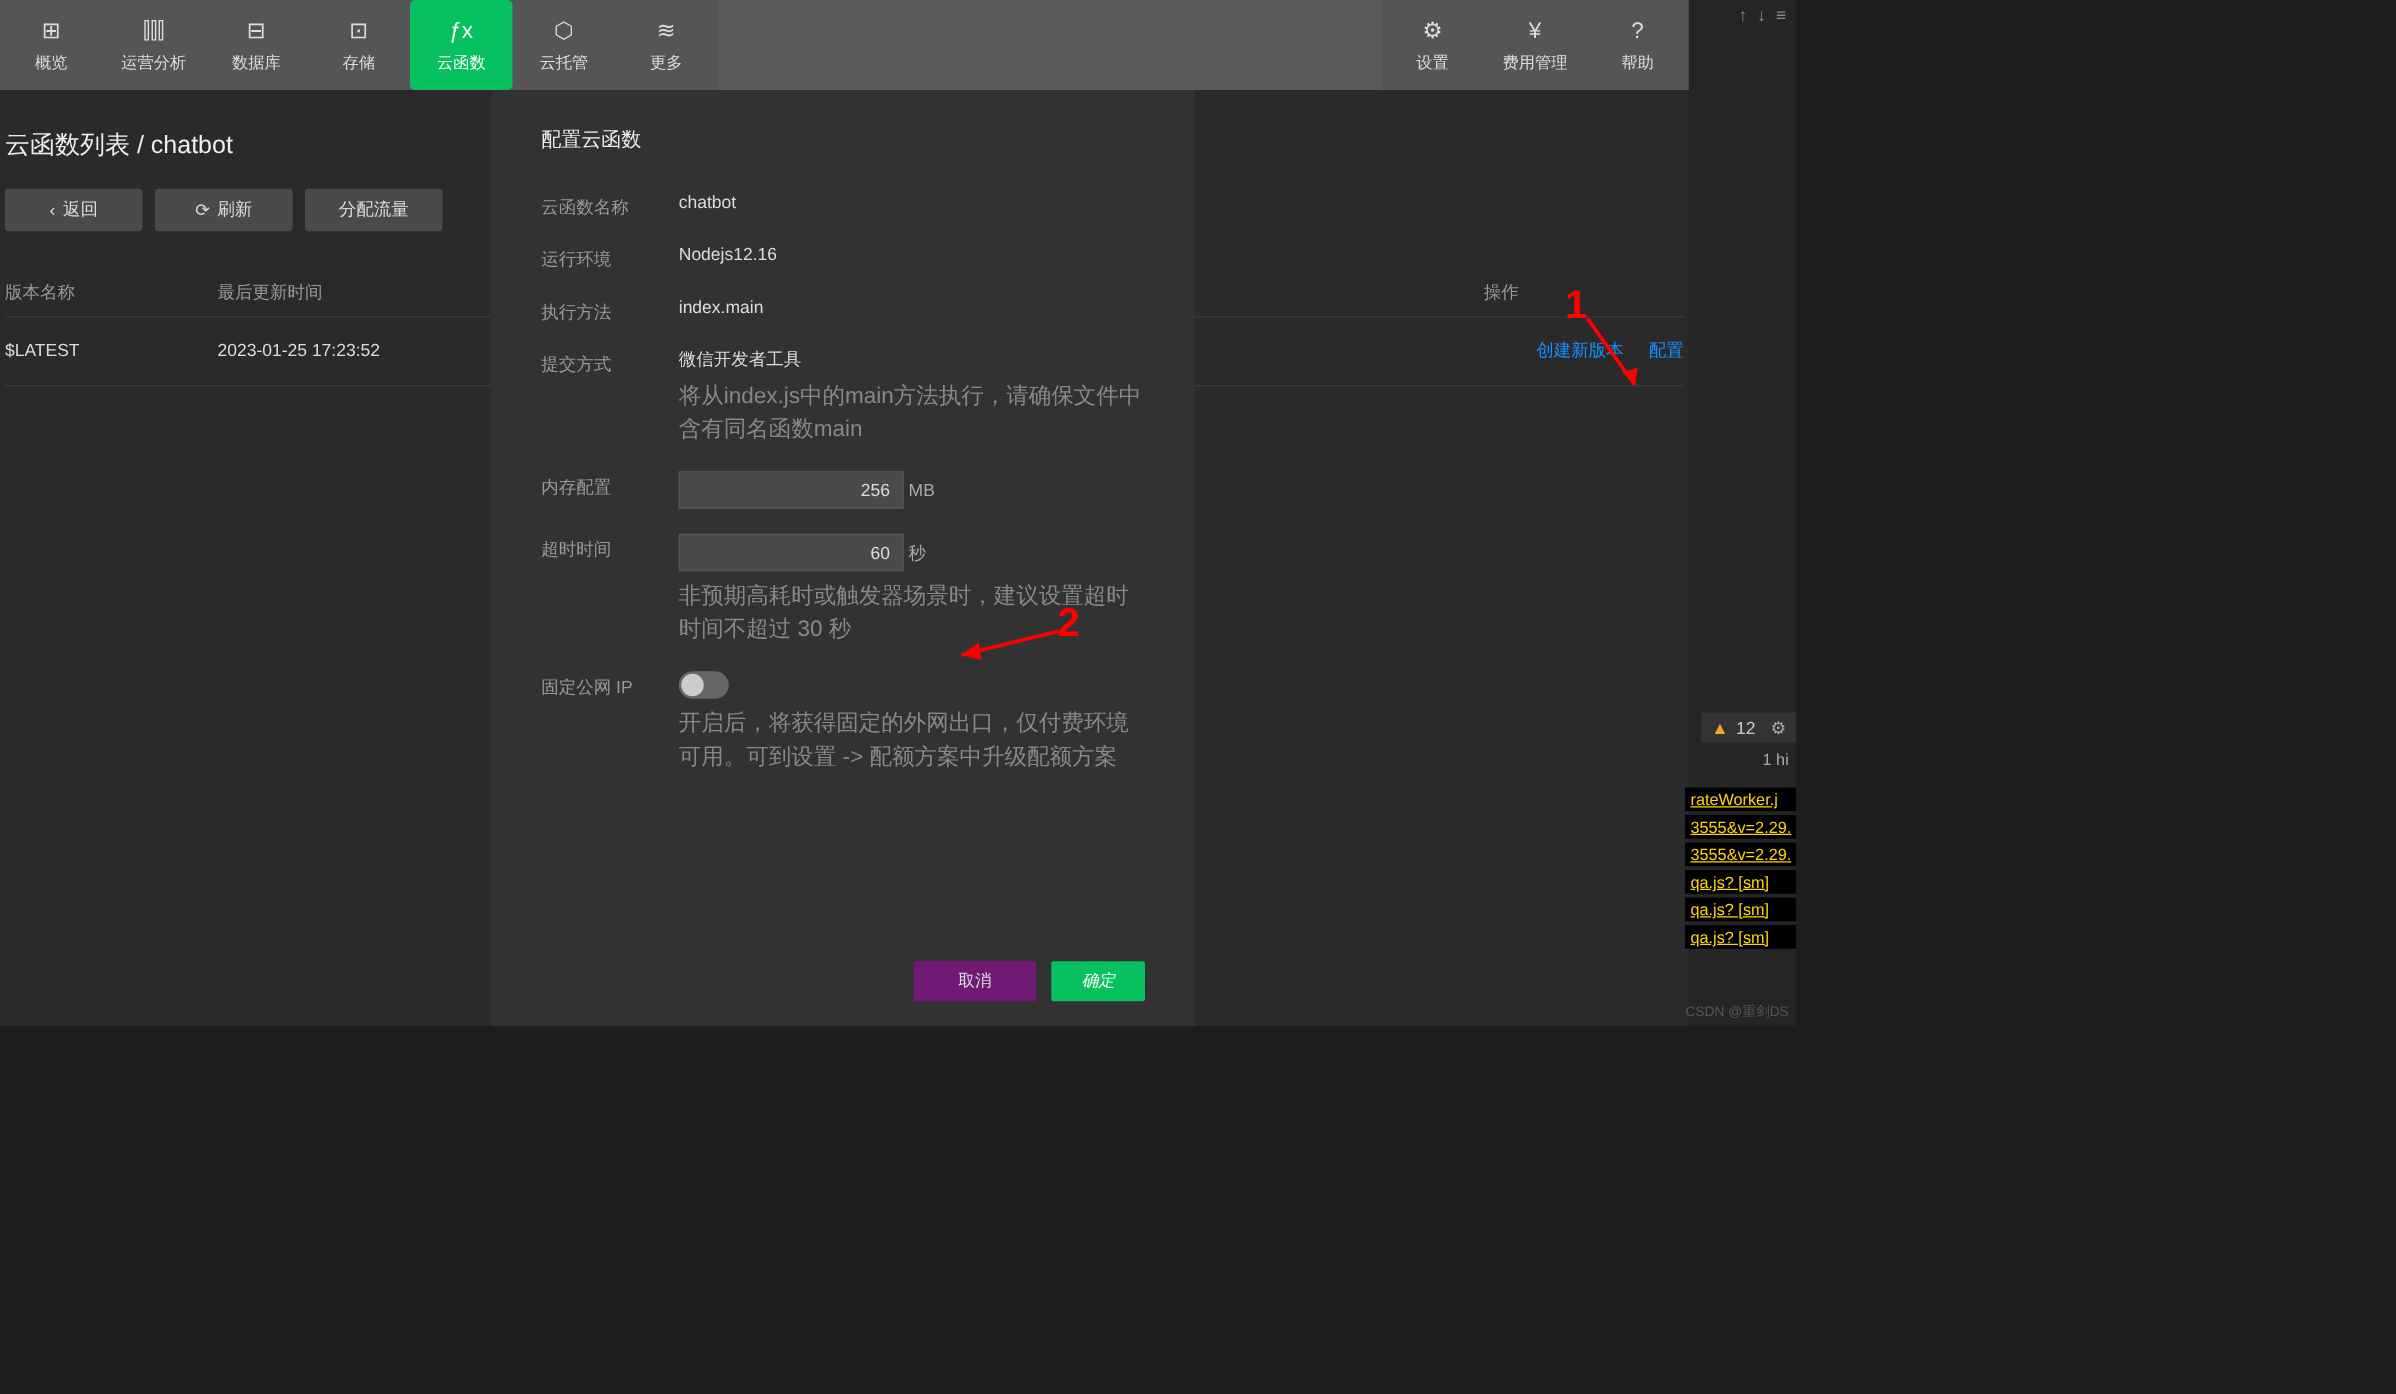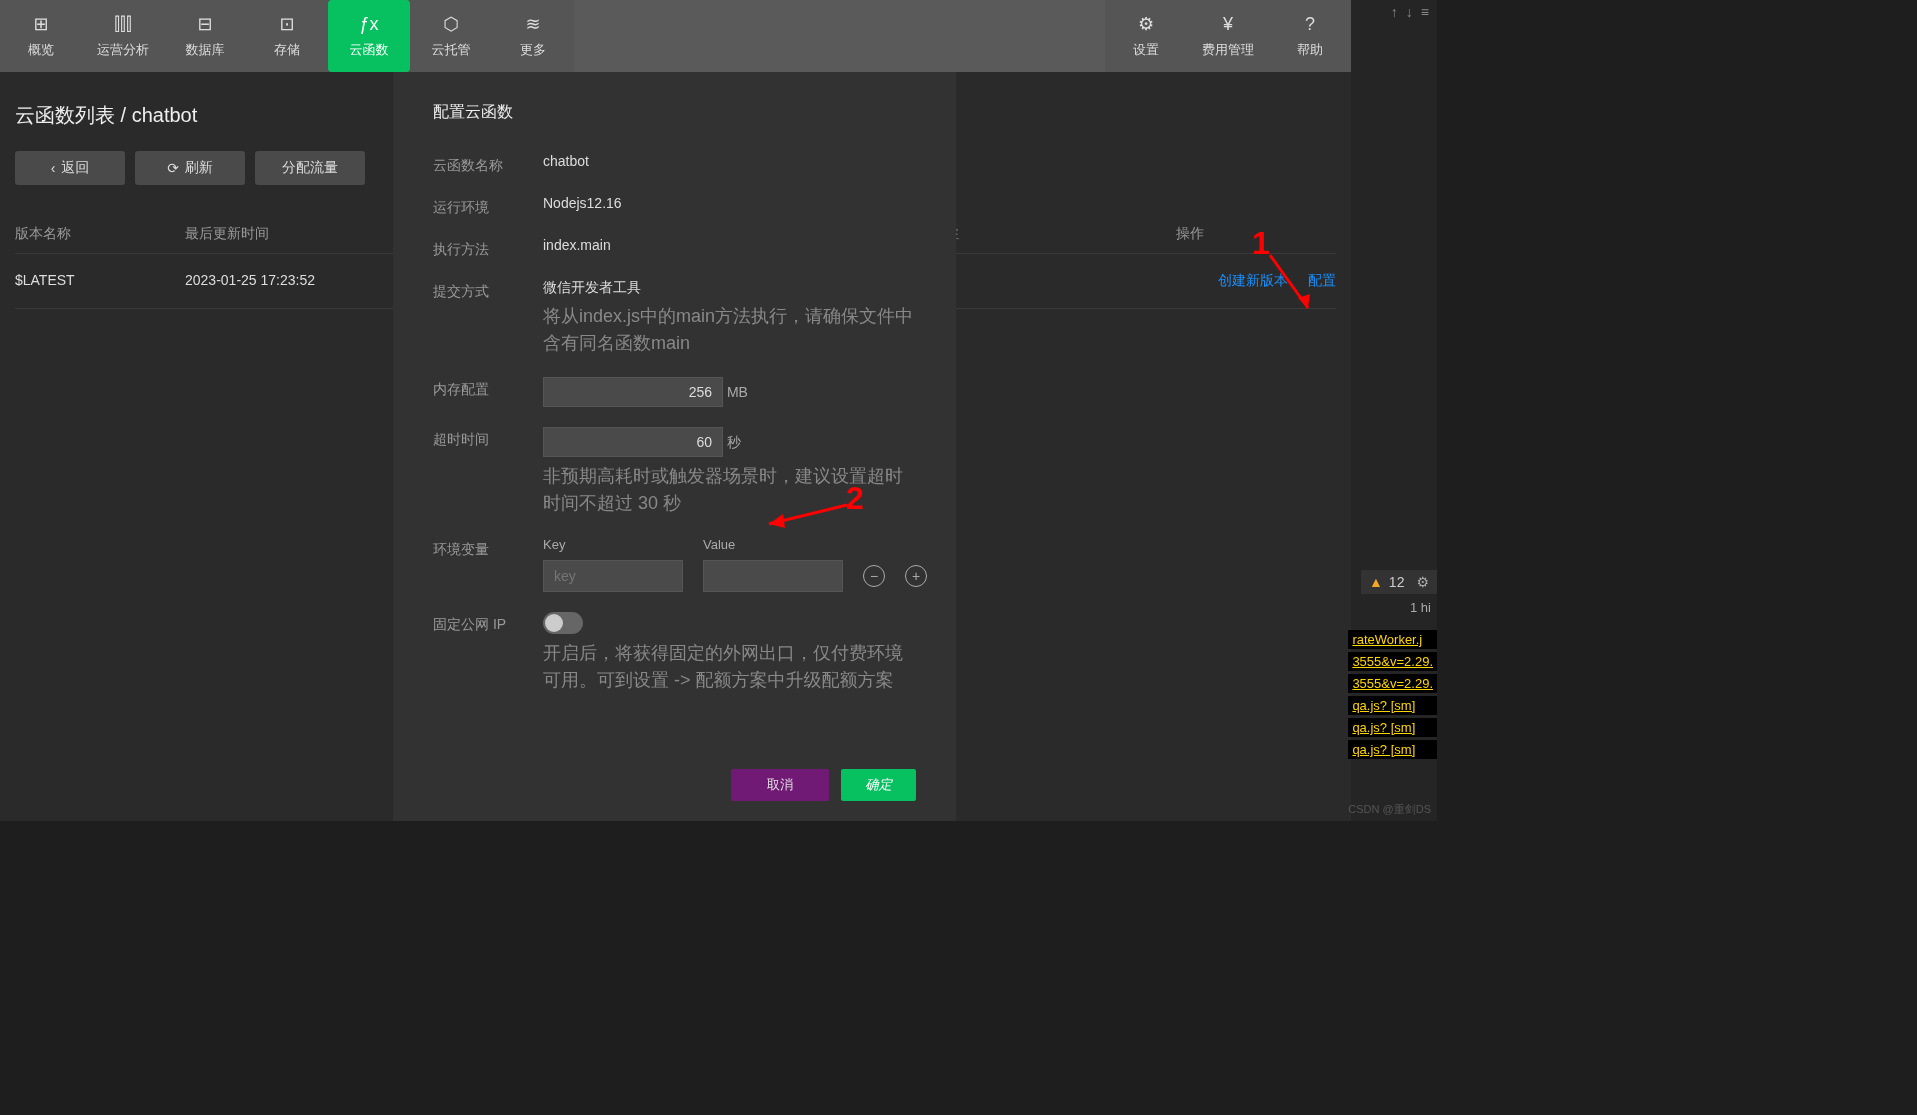--- a/index.html
+++ b/index.html
@@ -8,21 +8,21 @@
     .main-panel { position: absolute; left: 0; top: 0; width: 1351px; height: 821px; background: #2a2a2a; }
     
     .toolbar { display: flex; background: #5a5a5a; height: 72px; }
     .toolbar-left { display: flex; background: #555; }
     .toolbar-right { display: flex; margin-left: auto; background: #555; }
     .tool-item { width: 82px; display: flex; flex-direction: column; align-items: center; justify-content: center; cursor: pointer; color: #ddd; gap: 6px; }
     .tool-item.active { background: #07c160; color: #fff; border-radius: 4px; }
     .tool-icon { font-size: 18px; height: 22px; display: flex; align-items: center; }
     .tool-label { font-size: 13px; }
     
-    .content { padding: 30px 15px; position: relative; }
+    .content { padding: 30px 4px; position: relative; }
     .breadcrumb { font-size: 20px; color: #eee; margin-bottom: 22px; }
     .action-row { display: flex; gap: 10px; margin-bottom: 30px; }
     .btn { background: #4a4a4a; border: none; color: #ddd; padding: 8px 20px; border-radius: 3px; cursor: pointer; font-size: 14px; display: flex; align-items: center; gap: 6px; min-width: 110px; justify-content: center; }
     
     .table-header { display: flex; padding: 10px 0; color: #999; border-bottom: 1px solid #3a3a3a; }
     .table-row { display: flex; padding: 18px 0; color: #ddd; border-bottom: 1px solid #3a3a3a; }
     .col-name { width: 170px; }
     .col-time { width: 760px; }
     .col-op { width: 160px; text-align: right; }
     .col-actions { margin-left: auto; display: flex; gap: 20px; }
@@ -177,35 +177,20 @@
 
     <div class="form-row">
       <div class="form-label">超时时间</div>
       <div class="form-value">
         <input class="input-field" value="60" style="">
         <span class="input-unit">秒</span>
         <div class="form-hint">非预期高耗时或触发器场景时，建议设置超时时间不超过 30 秒</div>
       </div>
     </div>
 
-    <div class="form-row">
-      <div class="form-label">环境变量</div>
-      <div class="form-value">
-        <div class="env-row env-header" style="margin-bottom:8px">
-          <div style="width:140px">Key</div>
-          <div style="width:140px">Value</div>
-        </div>
-        <div class="env-row">
-          <input class="env-input" placeholder="key" style="">
-          <input class="env-input" style="">
-          <span class="icon-circle">−</span>
-          <span class="icon-circle">+</span>
-        </div>
-      </div>
-    </div>
 
     <div class="form-row">
       <div class="form-label">固定公网 IP</div>
       <div class="form-value">
         <div class="toggle"></div>
         <div class="form-hint">开启后，将获得固定的外网出口，仅付费环境可用。可到设置 -&gt; 配额方案中升级配额方案</div>
       </div>
     </div>
 
     <div class="modal-footer">

